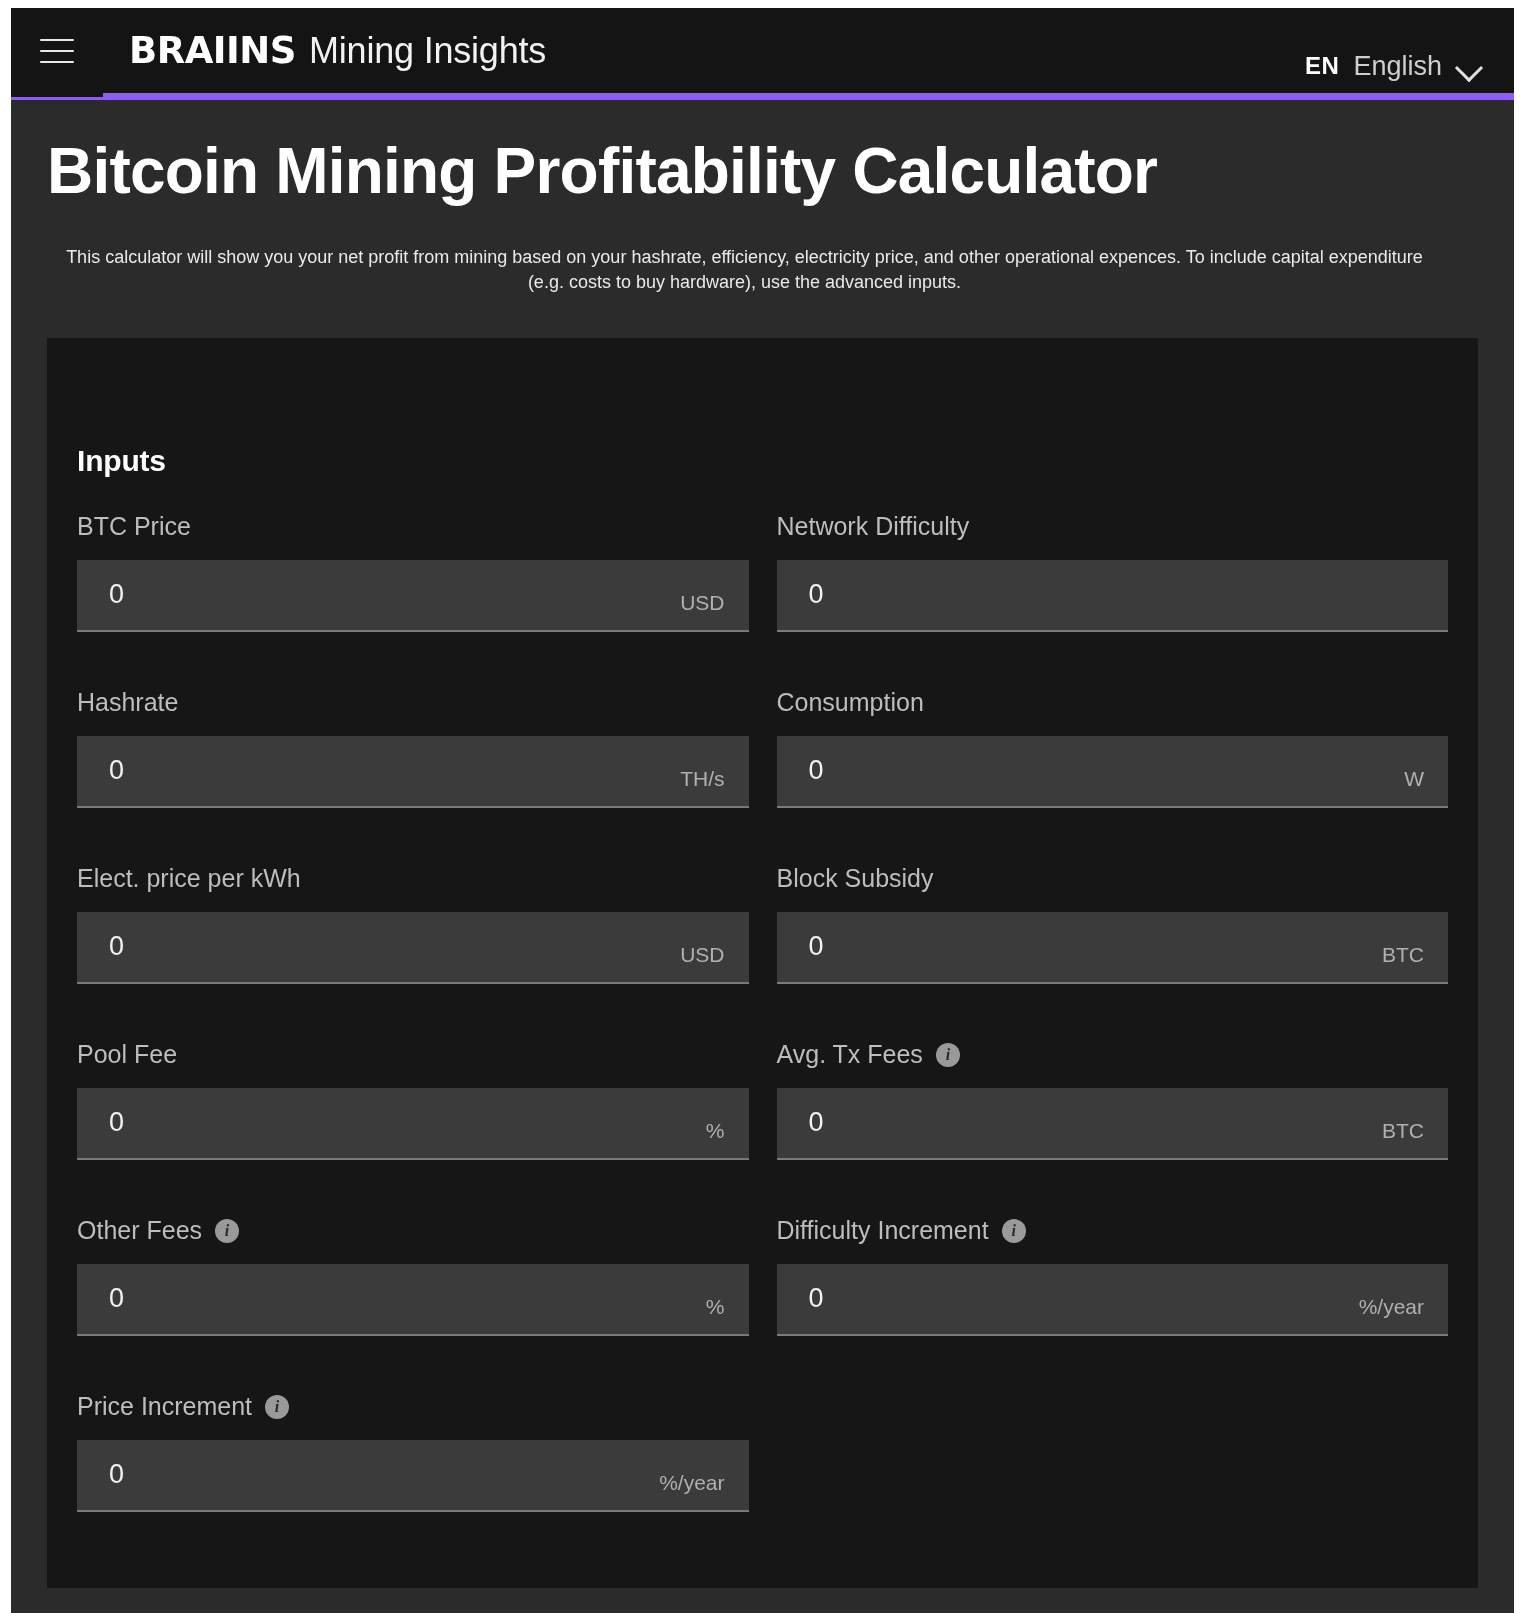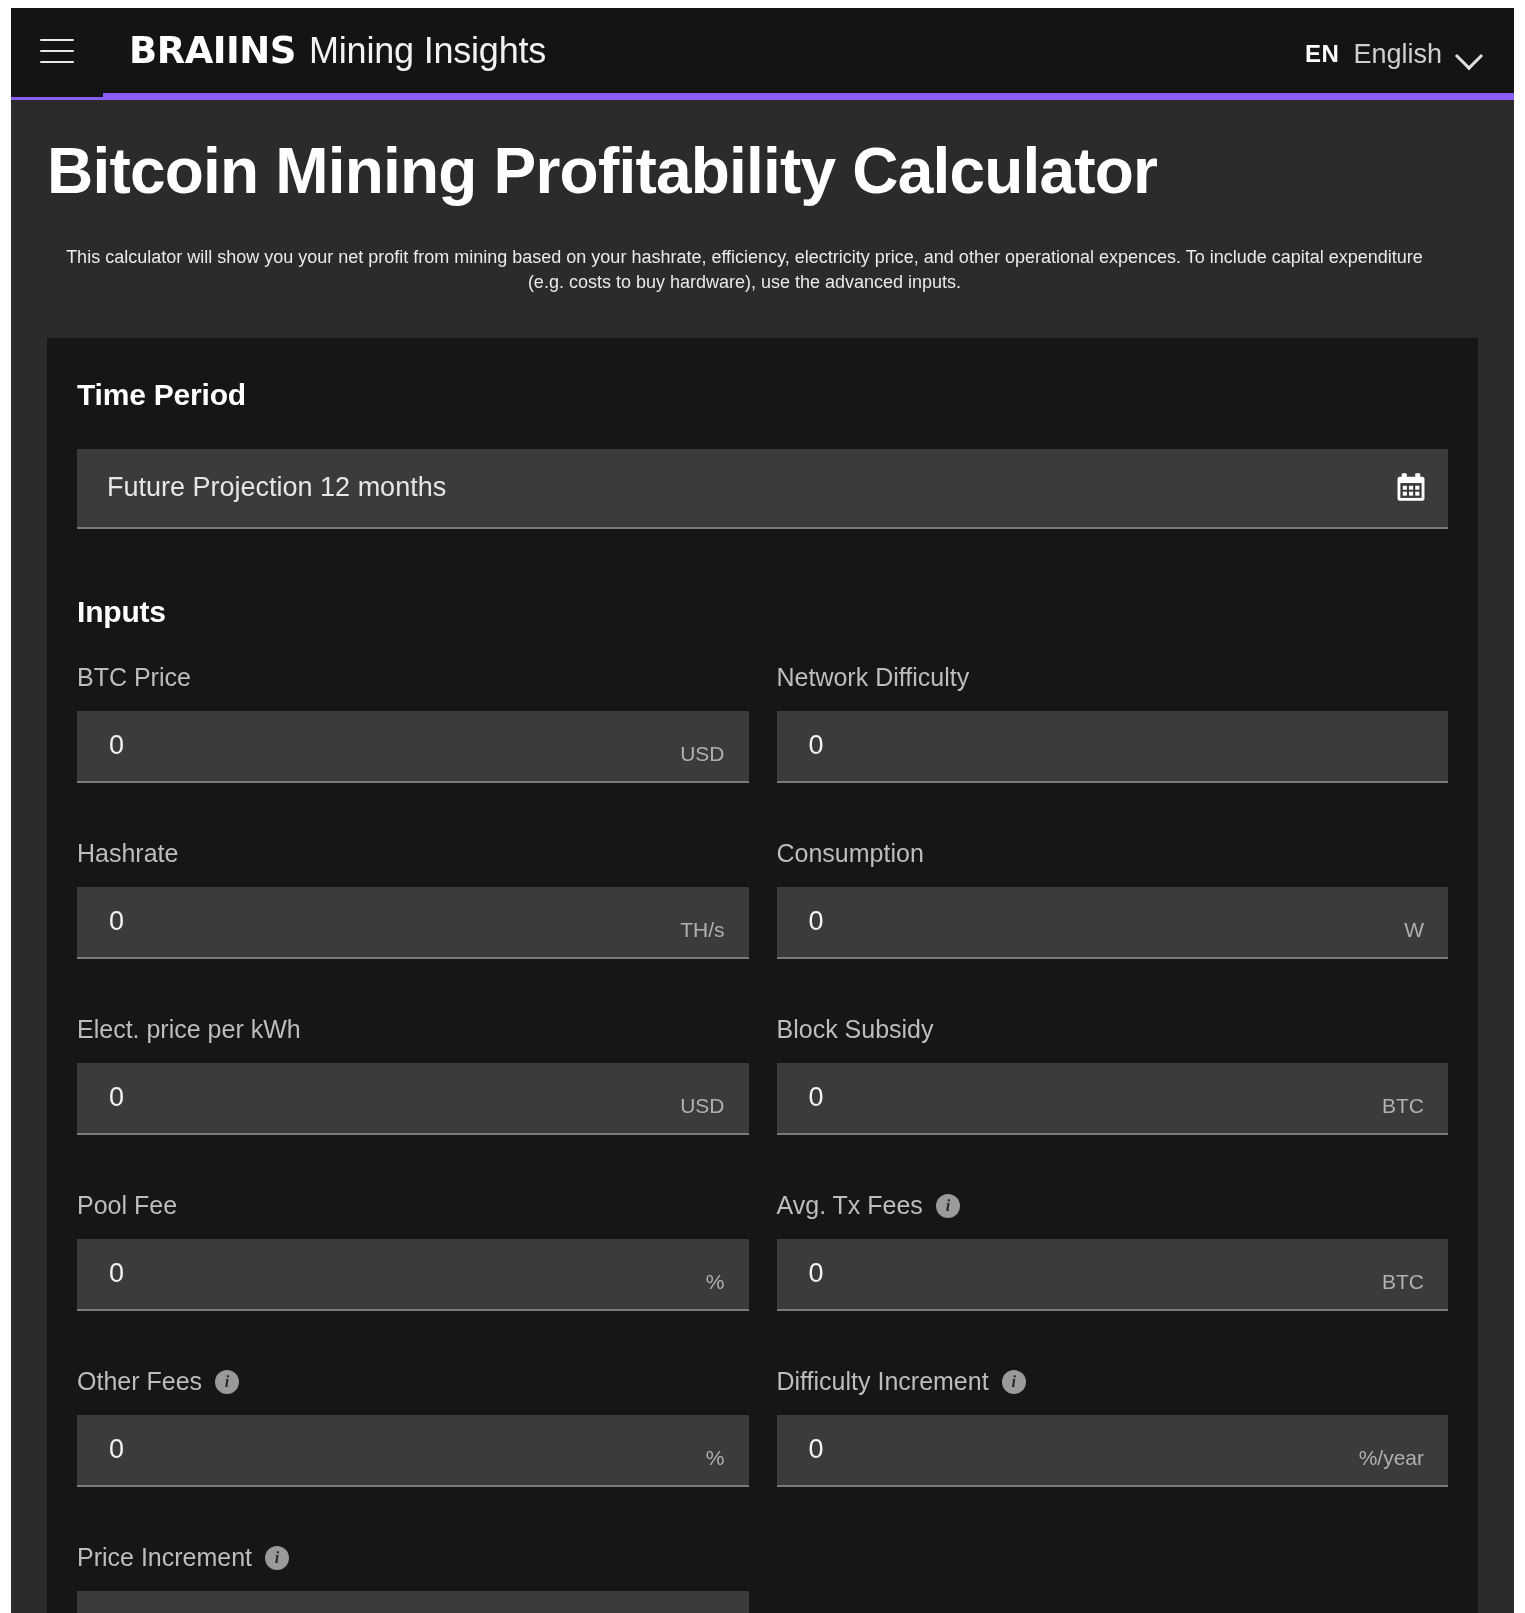--- a/index.html
+++ b/index.html
@@ -75,21 +75,21 @@
     font-size: 36px;
     color: #f2f2f2;
     margin-left: 13px;
     font-weight: 400;
     letter-spacing: -0.2px;
   }
 
   .lang-wrap {
     position: absolute;
     right: 30px;
-    top: 0;
+    top: 12px;
     height: 92px;
     display: flex;
     align-items: center;
     gap: 14px;
     cursor: pointer;
   }
   .lang-code {
     font-size: 24px;
     font-weight: bold;
     color: #ffffff;
@@ -265,39 +265,21 @@
   </div>
 
   <div class="content">
 
     <h1 class="page-title">Bitcoin Mining Profitability Calculator</h1>
 
     <p class="page-desc">This calculator will show you your net profit from mining based on your hashrate, efficiency, electricity price, and other operational expences. To include capital expenditure (e.g. costs to buy hardware), use the advanced inputs.</p>
 
     <div class="card">
 
-      <div class="section-title">Time Period</div>
-
-      <div class="period-field">
-        <span class="period-value">Future Projection 12 months</span>
-        <span class="cal-icon">
-          <svg width="34" height="34" viewBox="0 0 24 24">
-            <rect x="2.5" y="4" width="19" height="17" rx="1.5" fill="#ffffff"></rect>
-            <rect x="4.5" y="8.5" width="15" height="10.5" fill="#3b3b3b"></rect>
-            <rect x="5.5" y="1.5" width="3.5" height="4" rx="0.8" fill="#ffffff"></rect>
-            <rect x="15" y="1.5" width="3.5" height="4" rx="0.8" fill="#ffffff"></rect>
-            <rect x="6.2" y="10.4" width="2.9" height="2.8" fill="#ffffff"></rect>
-            <rect x="10.6" y="10.4" width="2.9" height="2.8" fill="#ffffff"></rect>
-            <rect x="15" y="10.4" width="2.9" height="2.8" fill="#ffffff"></rect>
-            <rect x="6.2" y="14.6" width="2.9" height="2.8" fill="#ffffff"></rect>
-            <rect x="10.6" y="14.6" width="2.9" height="2.8" fill="#ffffff"></rect>
-            <rect x="15" y="14.6" width="2.9" height="2.8" fill="#ffffff"></rect>
-          </svg>
-        </span>
-      </div>
+
 
       <div class="section-title inputs-title">Inputs</div>
 
       <div class="grid" id="inputs-grid">
           <div class="field-block">
             <div class="field-label">
               <span>BTC Price</span>
             </div>
             <div class="field-input">
               <span class="field-value">0</span>

